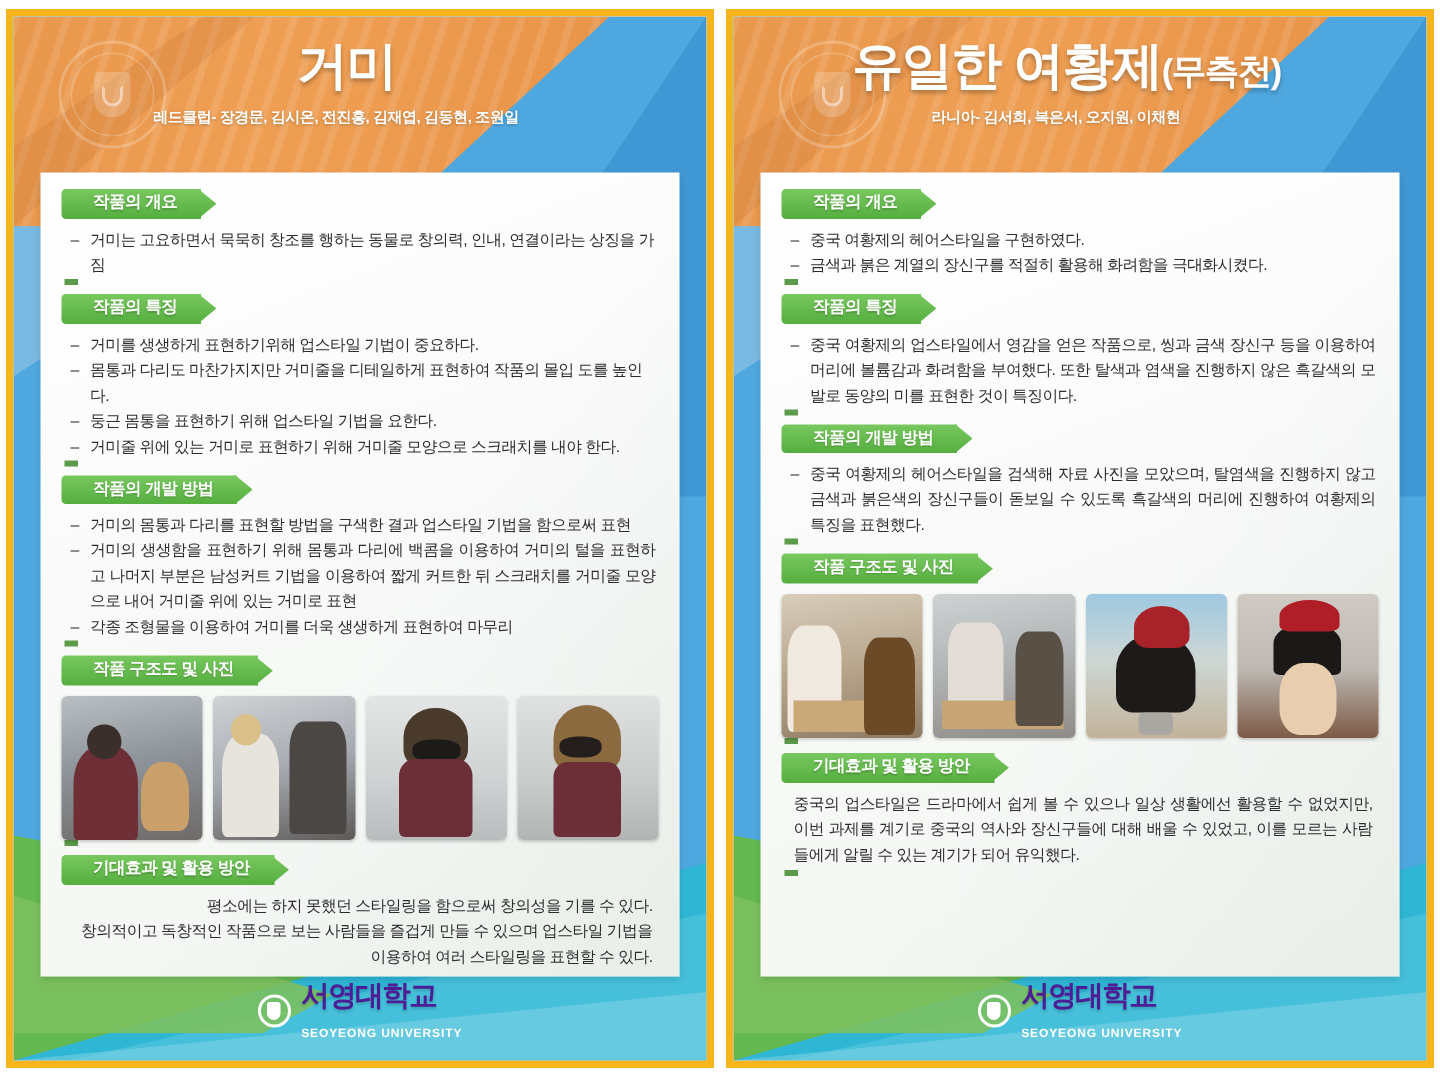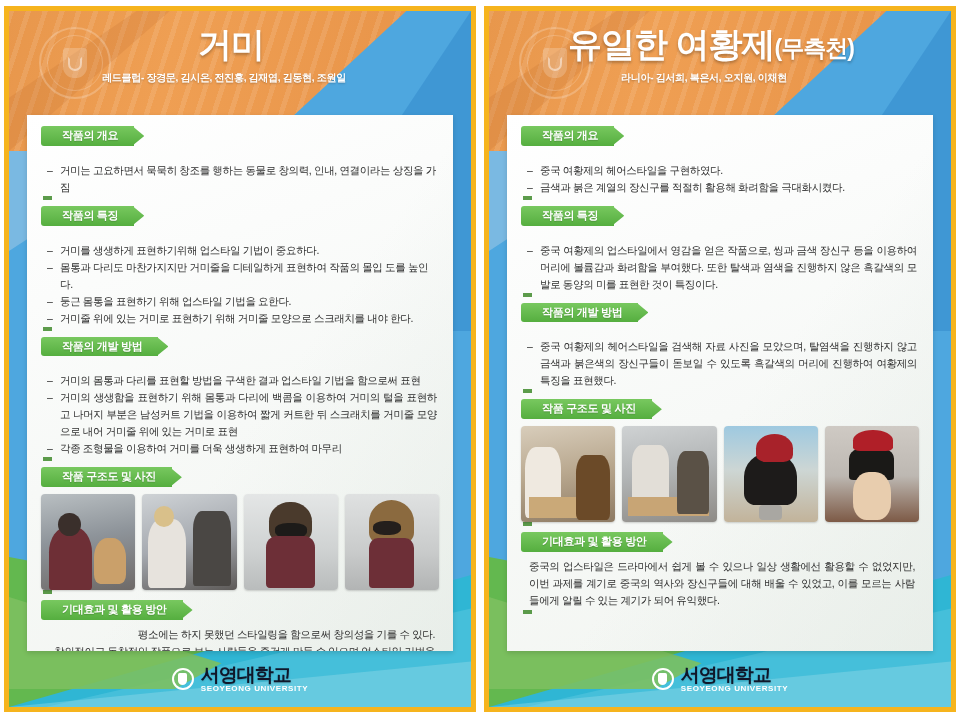--- a/index.html
+++ b/index.html
@@ -176,21 +176,21 @@
     content:"";position:absolute;right:-10px;top:0;bottom:0;width:12px;
     background:linear-gradient(180deg,#78c85f 0%,#55ae3f 100%);
     clip-path:polygon(0 0,100% 50%,0 100%);
   }
   .tag-shadow{
     position:absolute;left:2px;top:100%;width:9px;height:4px;
     background:#3f8a2c;opacity:.85;
   }
 
   .body-list{
-    margin:16px 0 0 0;padding:0 2px 0 6px;
+    margin:6px 0 0 0;padding:0 2px 0 6px;
     list-style:none;
   }
   .body-list li{
     position:relative;
     font-size:10.5px;
     line-height:1.62;
     color:#2c2c2c;
     padding-left:13px;
     letter-spacing:-.35px;
   }
@@ -298,25 +298,25 @@
   .logo-mark{
     width:22px;height:22px;border-radius:50%;
     border:2px solid #ffffff;box-sizing:border-box;
     display:flex;align-items:center;justify-content:center;
   }
   .logo-mark i{
     display:block;width:9px;height:12px;background:#ffffff;border-radius:2px 2px 5px 5px;
   }
   .logo-text{line-height:1;}
   .logo-ko{
-    display:block;font-size:19px;font-weight:bold;color:#0f172a;letter-spacing:-1px;
+    display:block;font-size:19px;font-weight:bold;color:#4c1d95;letter-spacing:-1px;
     text-shadow:0 1px 2px rgba(0,0,0,.18);
   }
   .logo-en{
-    display:block;font-size:8px;font-weight:bold;color:#ffffff;letter-spacing:.6px;margin-top:1px;
+    display:block;font-size:8px;font-weight:bold;color:#ffffff;letter-spacing:.6px;margin-top:11px;
   }
 </style>
 </head>
 <body>
 
 <div class="stage">
 
   <div class="poster">
     <div class="poster-inner">
       <div class="bg-blue"></div>

